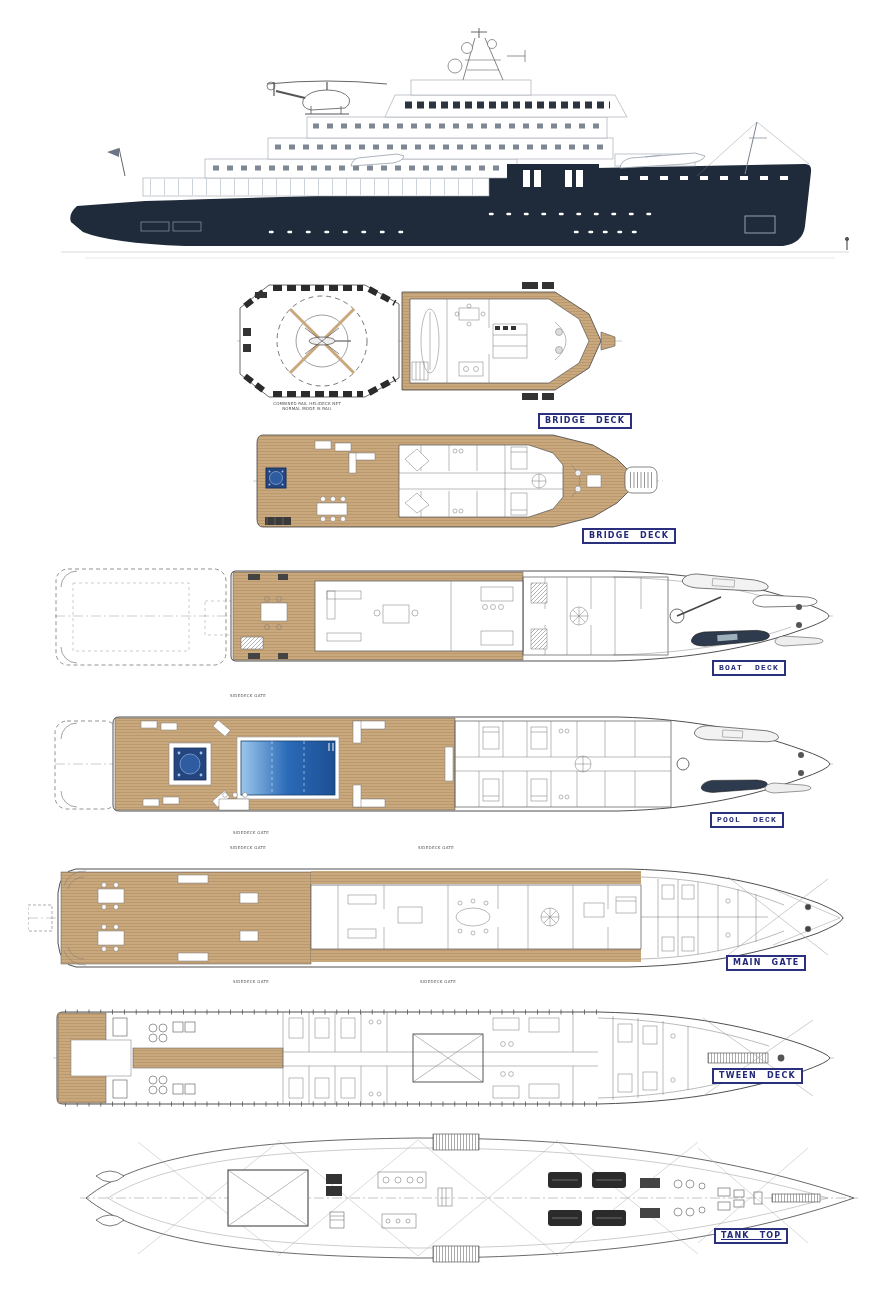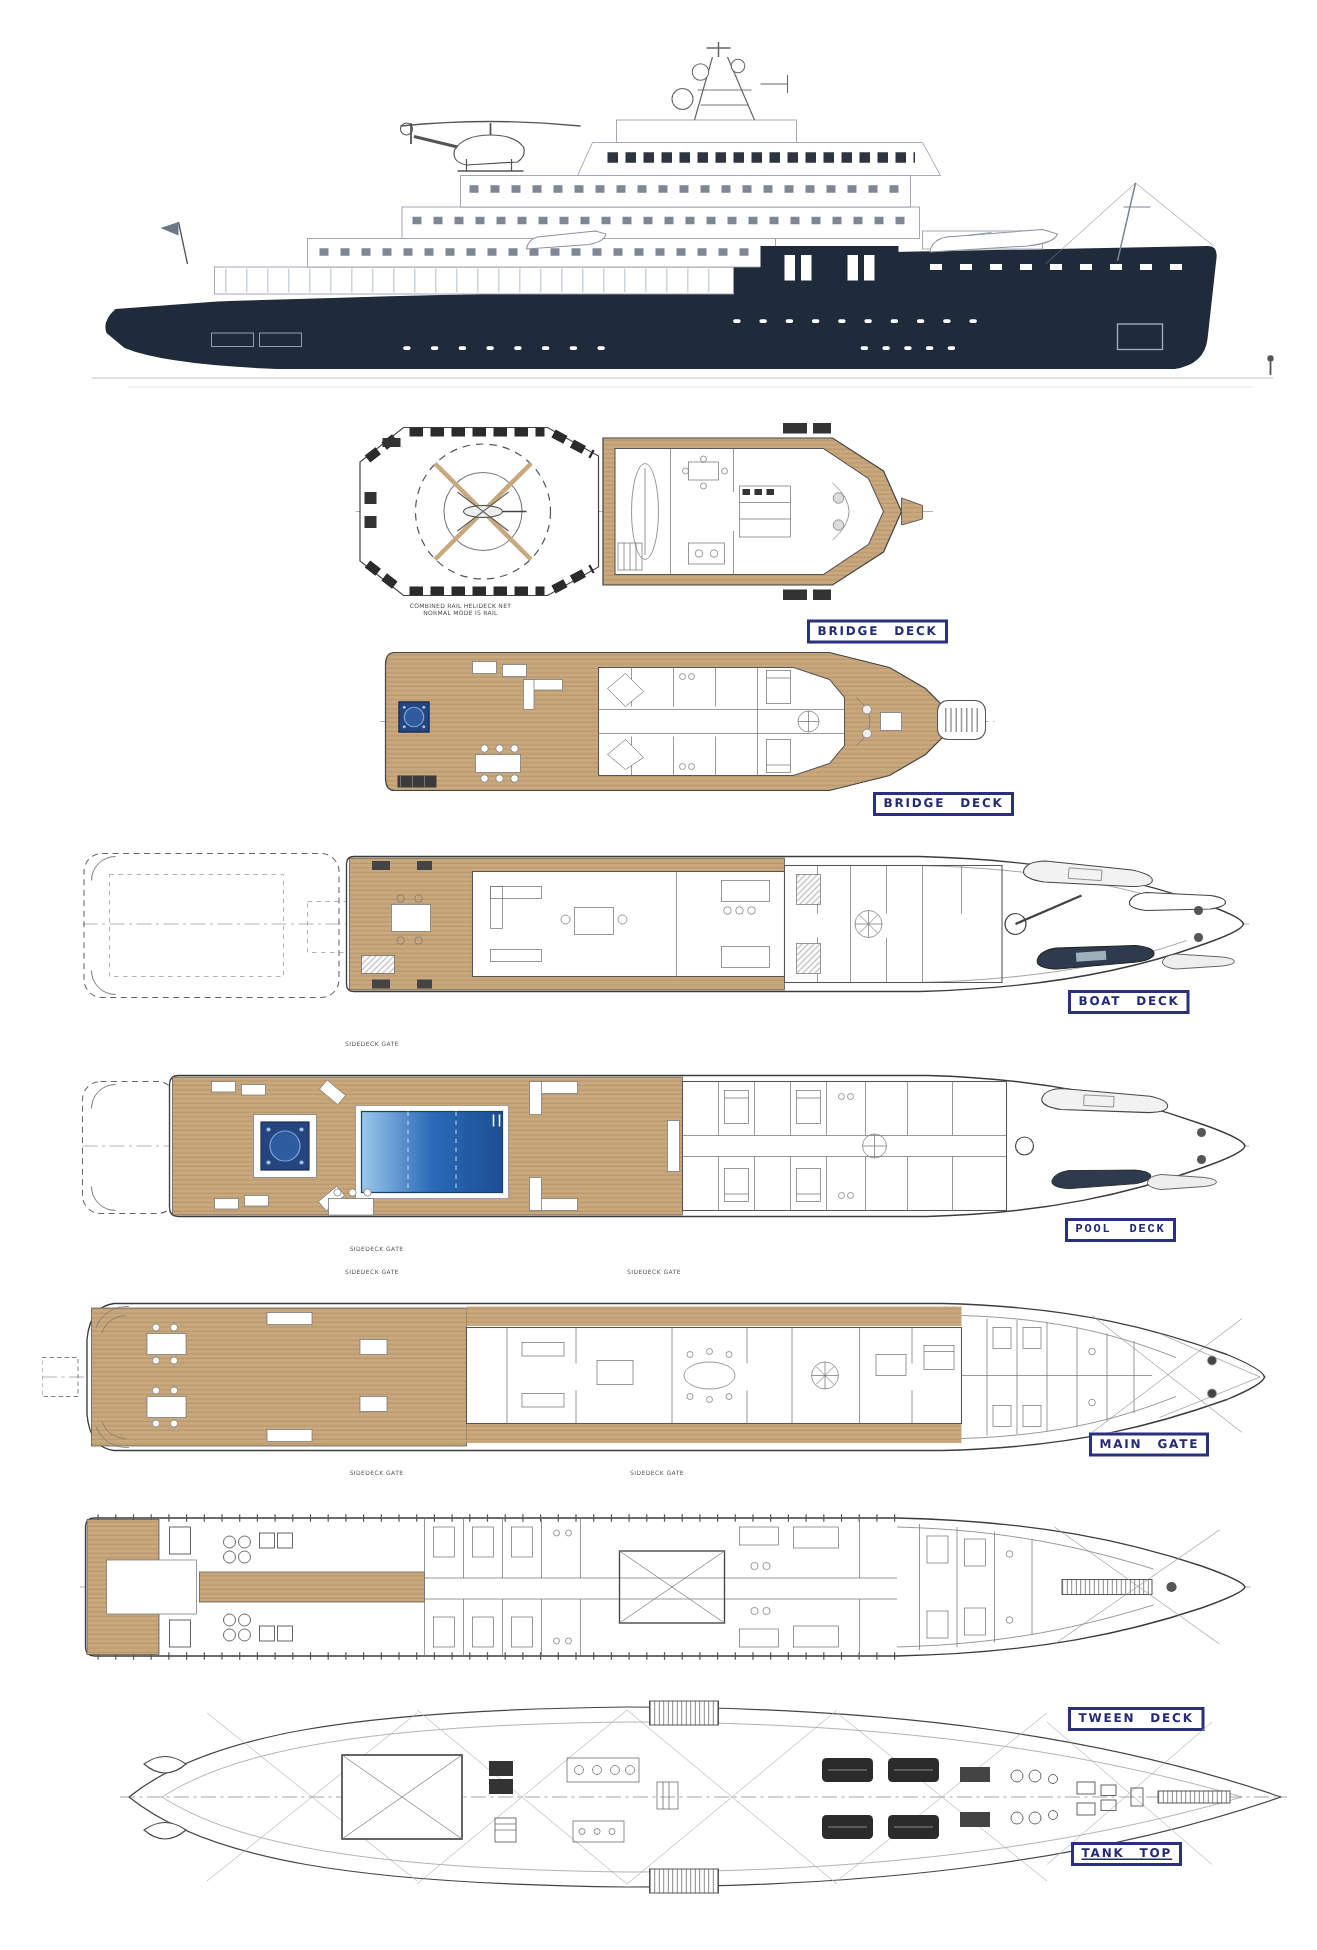--- a/index.html
+++ b/index.html
@@ -374,21 +374,21 @@
         <rect x="26" y="4" width="20" height="6" fill="#9fb0bd"></rect>
       </g>
       <g transform="translate(722,93)">
         <path d="M0,5 Q1,1 9,0 L40,2 Q48,3 48,5 Q48,7 40,8 L9,10 Q1,9 0,6 Z" fill="#eee" stroke="#555" stroke-width="0.6"></path>
       </g>
       <circle cx="746" cy="64" r="3" fill="#555"></circle>
       <circle cx="746" cy="82" r="3" fill="#555"></circle>
     </g>
   </svg>
   </div>
-  <div class="deck-label" style="left:712px;top:660px;">BOAT  DECK</div>
+  <div class="deck-label" style="left:712px;top:660px;font-family:Liberation Mono, monospace;">BOAT  DECK</div>
 
   <div class="abs" style="left:53px;top:691px;width:783px;height:147px;">
   <svg viewBox="0 0 783 147" width="783" height="147">
     <defs>
       <pattern id="tk4" width="6" height="3" patternUnits="userSpaceOnUse">
         <rect width="6" height="3" fill="#c9a87e"></rect>
             <line x1="0" y1="2.5" x2="6" y2="2.5" stroke="#ad8a5f" stroke-width="0.5"></line>
       </pattern>
       <linearGradient id="poolg" x1="0" y1="0" x2="1" y2="0">
         <stop offset="0" stop-color="#9cc7ea"></stop>
@@ -700,21 +700,21 @@
     </g>
 
     <g>
       <rect x="655" y="65" width="60" height="10" fill="url(#hx6)" stroke="#444" stroke-width="0.6"></rect>
       <line x1="650" y1="30" x2="760" y2="108" stroke="#999" stroke-width="0.5"></line>
       <line x1="760" y1="32" x2="650" y2="108" stroke="#999" stroke-width="0.5"></line>
       <circle cx="728" cy="70" r="3.4" fill="#555"></circle>
     </g>
   </svg>
   </div>
-  <div class="deck-label" style="left:712px;top:1138px;">TWEEN  DECK</div>
+  <div class="deck-label" style="left:712px;top:1068px;">TWEEN  DECK</div>
 
   <div class="abs" style="left:78px;top:1128px;width:783px;height:140px;">
   <svg viewBox="0 0 783 140" width="783" height="140">
     <defs>
       <pattern id="hx7" width="3" height="6" patternUnits="userSpaceOnUse">
         <rect width="3" height="6" fill="#fff"></rect>
             <line x1="1.5" y1="0" x2="1.5" y2="6" stroke="#555" stroke-width="0.5"></line>
       </pattern>
     </defs>
     <line x1="2" y1="70" x2="780" y2="70" stroke="#888" stroke-width="0.5" stroke-dasharray="10 3 2 3"></line>

